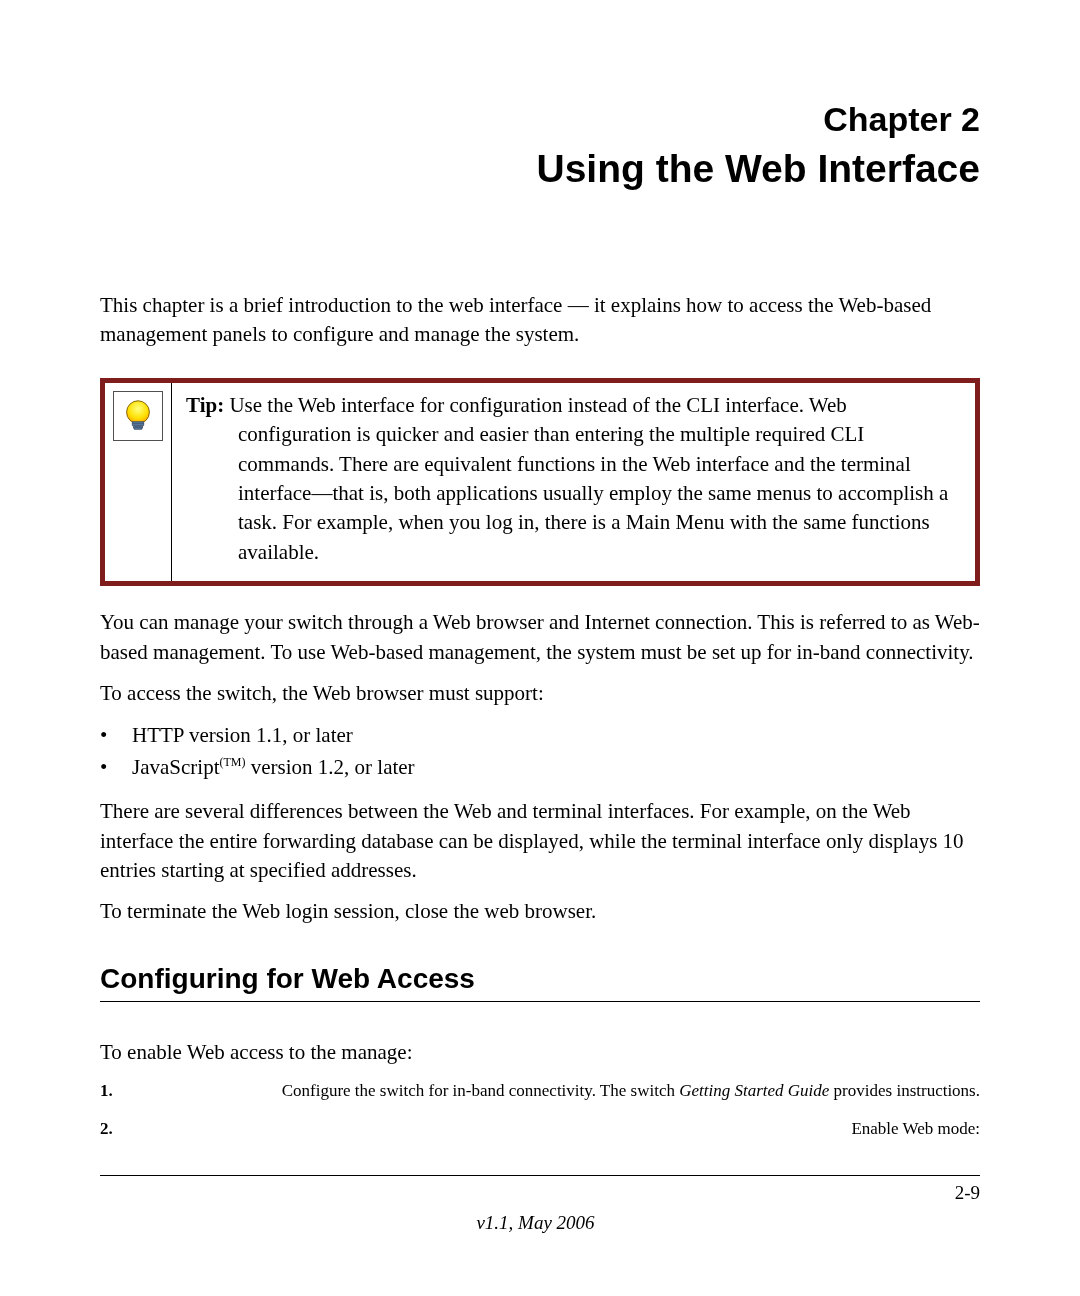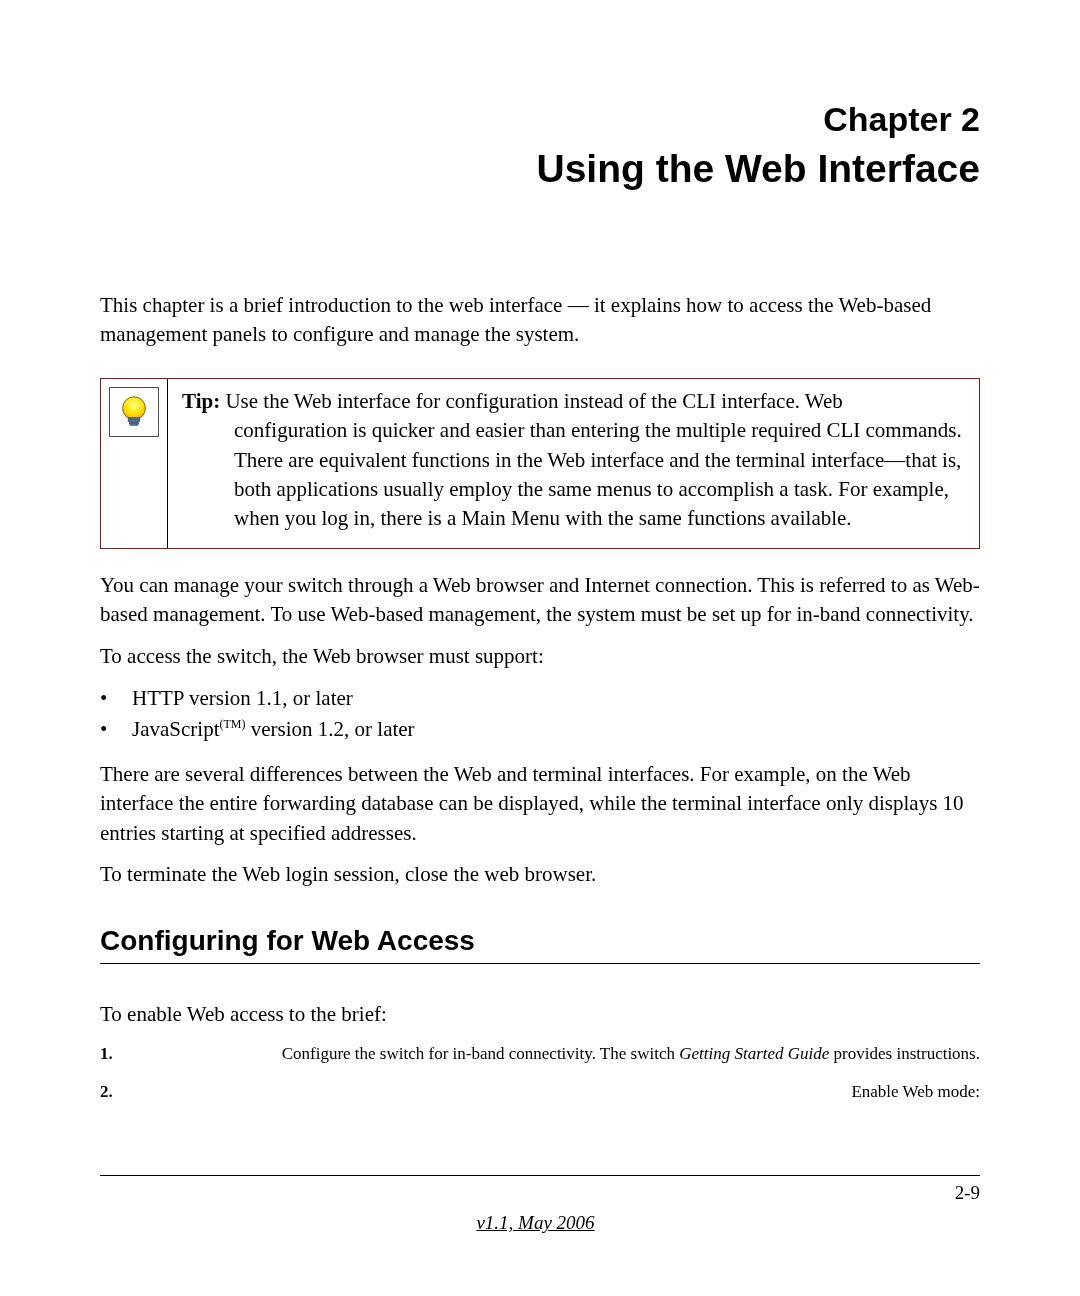--- a/index.html
+++ b/index.html
@@ -30,21 +30,21 @@
       font-family: Liberation Sans, sans-serif;
       font-size: 39px;
       font-weight: bold;
     }
     .intro-paragraph {
       font-size: 21px;
       line-height: 1.4;
       margin-bottom: 28px;
     }
     .tip-box {
-      border: 1px solid #7f1d1d;
+      border: 5px solid #7f1d1d;
       display: flex;
       margin-bottom: 22px;
     }
     .tip-icon-cell {
       border-right: 1px solid #000000;
       padding: 8px;
       display: flex;
       align-items: flex-start;
       justify-content: center;
     }
@@ -150,21 +150,20 @@
       font-size: 19px;
     }
     .version-info {
       position: absolute;
       bottom: 62px;
       left: 0;
       right: 9px;
       text-align: center;
       font-style: italic;
       font-size: 19px;
-      text-decoration: underline;
     }
   </style>
 </head>
 <body>
 
 <header class="chapter-header">
   <div class="chapter-number">Chapter 2</div>
   <div class="chapter-title">Using the Web Interface</div>
 </header>
 
@@ -202,21 +201,21 @@
   <li><span>JavaScript</span><span class="superscript">(TM)</span><span> version 1.2, or later</span></li>
 </ul>
 
 <p class="paragraph">There are several differences between the Web and terminal interfaces. For example, on the Web interface the entire forwarding database can be displayed, while the terminal interface only displays 10 entries starting at specified addresses.</p>
 
 <p class="paragraph">To terminate the Web login session, close the web browser.</p>
 
 <h2 class="section-heading">Configuring for Web Access</h2>
 <hr class="section-rule">
 
-<p class="paragraph">To enable Web access to the brief:</p>
+<p class="paragraph">To enable Web access to the manage:</p>
 
 <ol class="numbered-list">
   <li><span>Configure the switch for in-band connectivity. The switch </span><span class="italic">Getting Started Guide</span><span> provides instructions.</span></li>
   <li>Enable Web mode:</li>
 </ol>
 
 <hr class="footer-sep">
 <div class="page-number">2-9</div>
 <div class="version-info">v1.1, May 2006</div>
 

